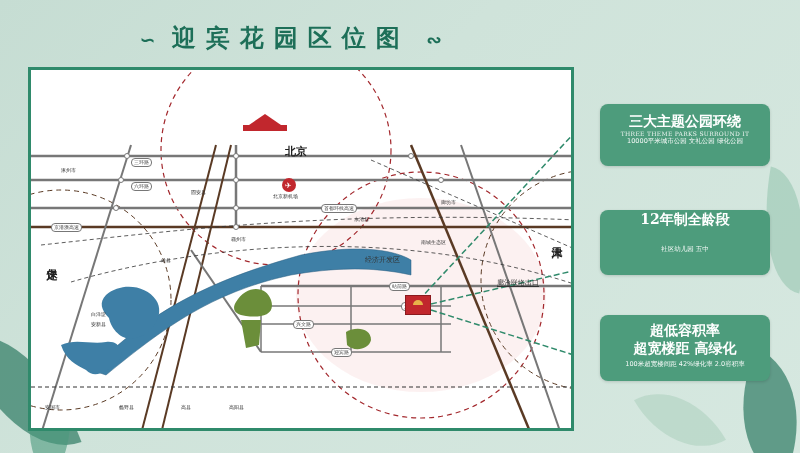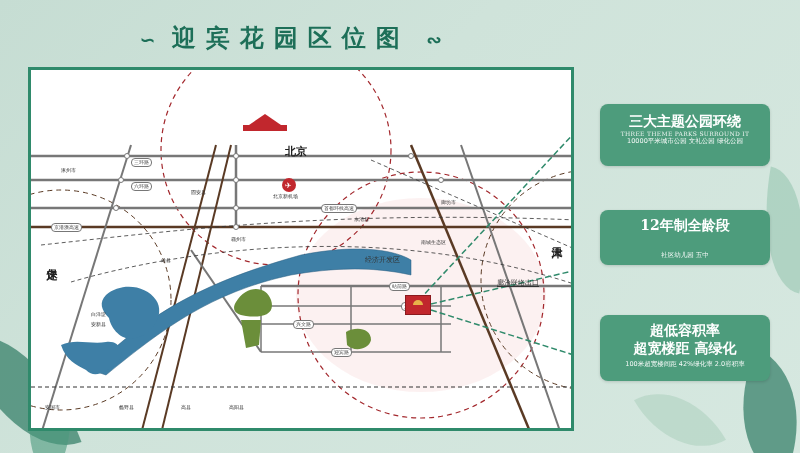--- a/index.html
+++ b/index.html
@@ -145,21 +145,21 @@
 
   <div class="project" title=""></div>
 </div>
 
 <div class="card" style="top:104px;height:62px;padding-top:8px;box-sizing:border-box;">
   <div class="h">三大主题公园环绕</div>
   <div class="en">THREE THEME PARKS SURROUND IT</div>
   <div class="sub">10000平米城市公园  文礼公园  绿化公园</div>
 </div>
 
-<div class="card" style="top:210px;height:55px;padding-top:6px;box-sizing:border-box;">
+<div class="card" style="top:210px;height:65px;box-sizing:border-box;">
   <div class="h">12年制全龄段</div>
   <div class="sub" style="margin-top:17px;">社区幼儿园  五中</div>
 </div>
 
 <div class="card" style="top:315px;height:66px;padding-top:6px;box-sizing:border-box;">
   <div class="h">超低容积率</div>
   <div class="h">超宽楼距 高绿化</div>
   <div class="sub" style="margin-top:3px;">100米超宽楼间距  42%绿化率  2.0容积率</div>
 </div>
 

